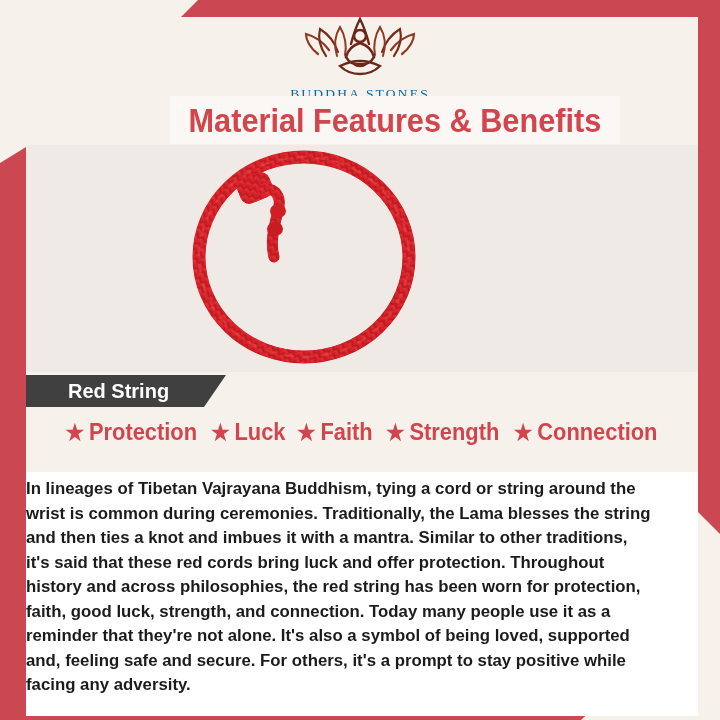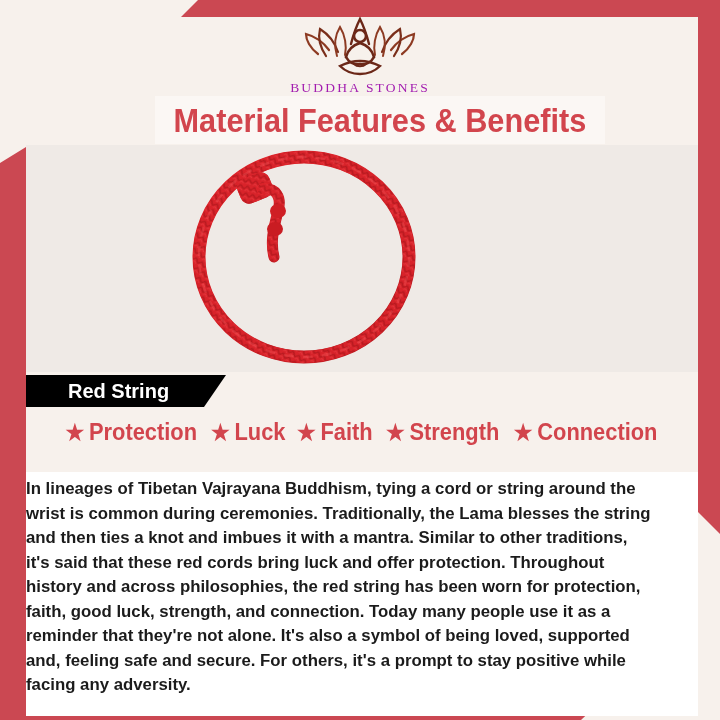--- a/index.html
+++ b/index.html
@@ -67,32 +67,32 @@
     left: 0;
     width: 720px;
     text-align: center;
   }
   .logo-mark {
     display: block;
     margin: 0 auto;
   }
   .logo-text {
     display: block;
-    margin-top: 4px;
+    margin-top: 10px;
     font-family: "Liberation Serif", serif;
     font-size: 13.5px;
     letter-spacing: 2.2px;
-    color: #a21caf;
+    color: #0369a1;
     font-weight: 400;
   }
 
   .title-band {
     position: absolute;
     top: 96px;
-    left: 155px;
+    left: 170px;
     width: 450px;
     height: 48px;
     background: #fbf7f4;
     display: flex;
     align-items: center;
     justify-content: center;
   }
   .title-text {
     font-size: 33px;
     line-height: 1;
@@ -120,21 +120,21 @@
     left: 0;
   }
 
   
   .banner {
     position: absolute;
     top: 375px;
     left: 26px;
     width: 200px;
     height: 32px;
-    background: #000000;
+    background: #404040;
     clip-path: polygon(0 0, 100% 0, calc(100% - 22px) 100%, 0 100%);
     display: flex;
     align-items: center;
   }
   .banner-label {
     color: #ffffff;
     font-size: 20px;
     font-weight: bold;
     padding-left: 42px;
     white-space: nowrap;

